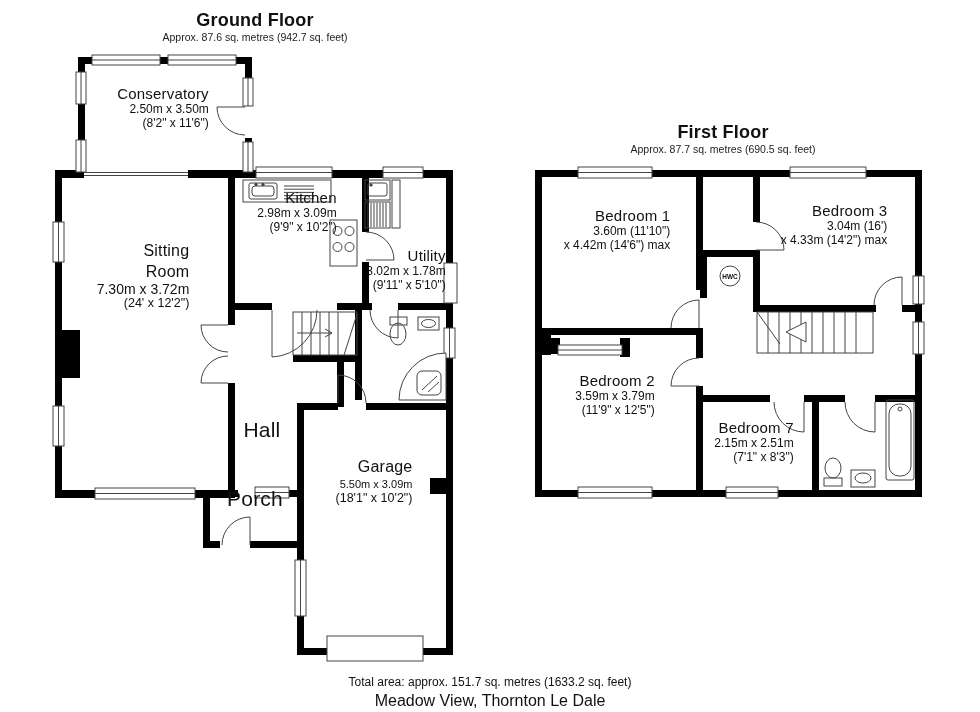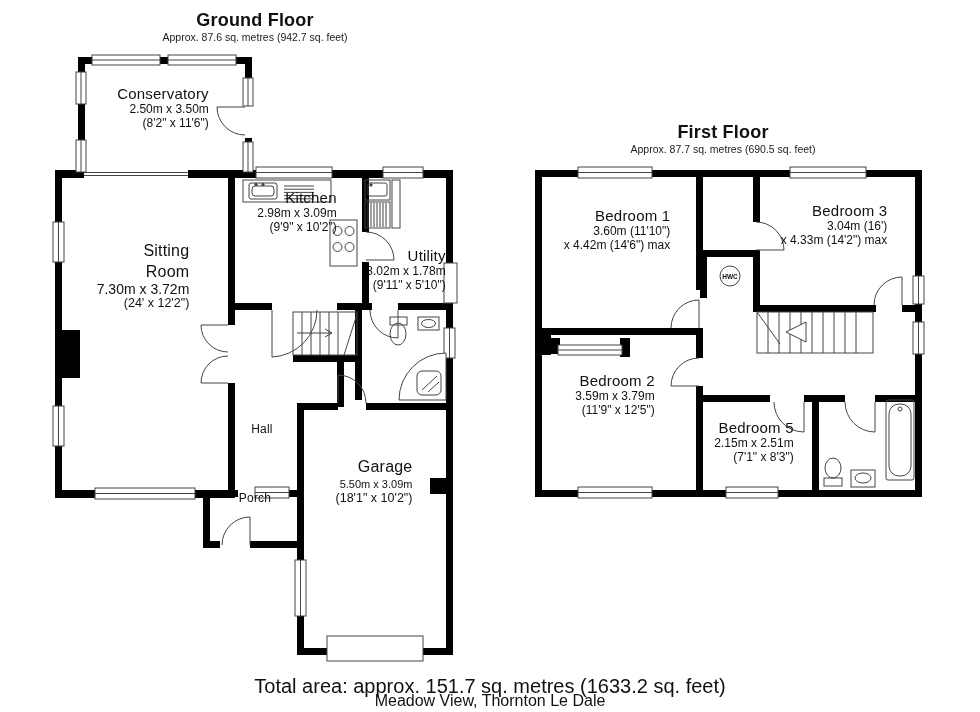--- a/index.html
+++ b/index.html
@@ -7,22 +7,22 @@
     width:980px;height:712px;position:relative;background:#fff;
     font-family:"Liberation Sans",sans-serif;color:#111;overflow:hidden;
   }
   svg{position:absolute;left:0;top:0}
   .lbl{position:absolute;transform:translateX(-50%);white-space:nowrap;text-align:right}
   .plan-title{font-size:18px;font-weight:bold;letter-spacing:.2px}
   .plan-sub{font-size:10.5px;color:#1c1c1c}
   .room .rname{font-size:15px;font-weight:normal;line-height:19px;letter-spacing:.2px}
   .room.big .rname{font-size:16px;line-height:21px}
   .room .rdim{font-size:12px;line-height:13.5px}
-  .room.solo .rname{font-size:12px}
-  .footer-total{font-size:20px}
+  .room.solo .rname{font-size:21px}
+  .footer-total{font-size:12px}
   .footer-address{font-size:16px;font-weight:normal}
 </style>
 </head>
 <body>
 
 <svg width="980" height="712" viewBox="0 0 980 712">
 
   <g fill="#000">
 
     <rect x="78" y="57" width="174" height="7"></rect>
@@ -408,19 +408,19 @@
   <div class="rdim">x 4.33m (14'2") max</div>
 </div>
 
 <div class="lbl room" style="left:615px;top:371px">
   <div class="rname">Bedroom 2</div>
   <div class="rdim">3.59m x 3.79m</div>
   <div class="rdim">(11'9" x 12'5")</div>
 </div>
 
 <div class="lbl room" style="left:754px;top:418px">
-  <div class="rname">Bedroom 5</div>
+  <div class="rname">Bedroom 7</div>
   <div class="rdim">2.15m x 2.51m</div>
   <div class="rdim">(7'1" x 8'3")</div>
 </div>
 
 <div class="lbl footer-total" style="left:490px;top:675px">Total area: approx. 151.7 sq. metres (1633.2 sq. feet)</div>
 <div class="lbl footer-address" style="left:490px;top:692px">Meadow View, Thornton Le Dale</div>
 
 </body></html>

